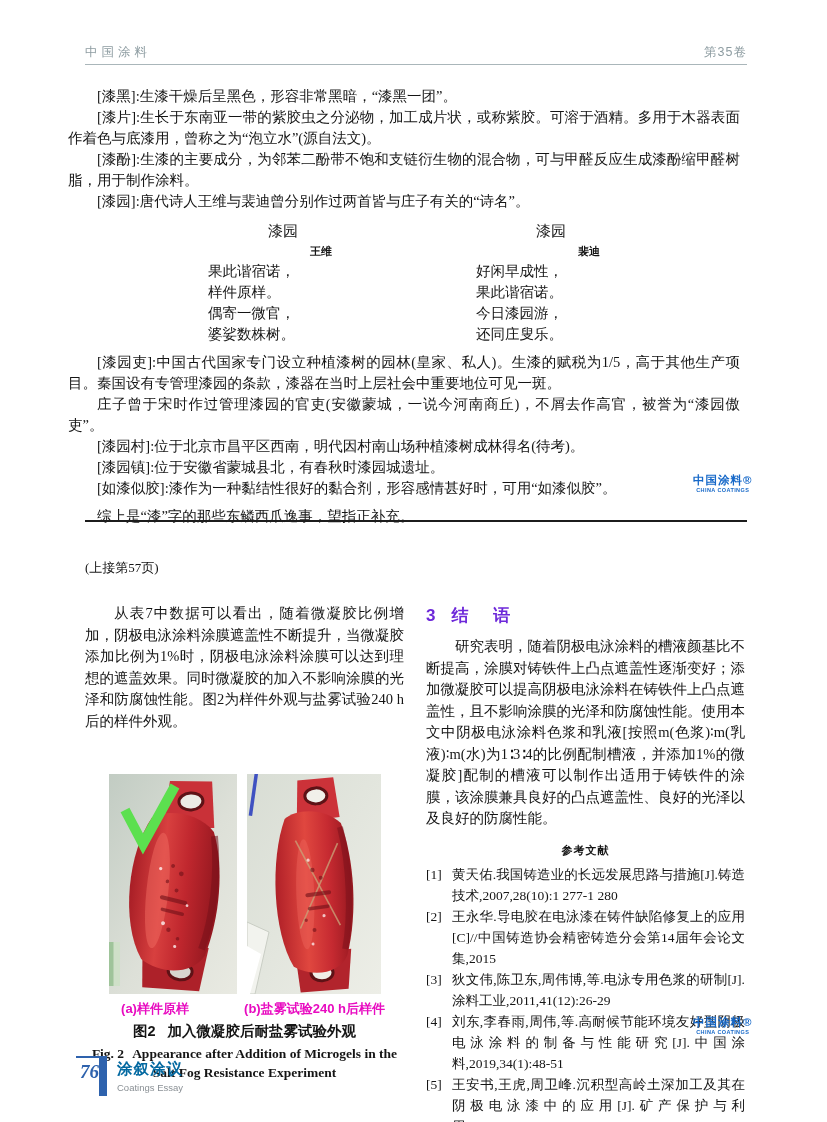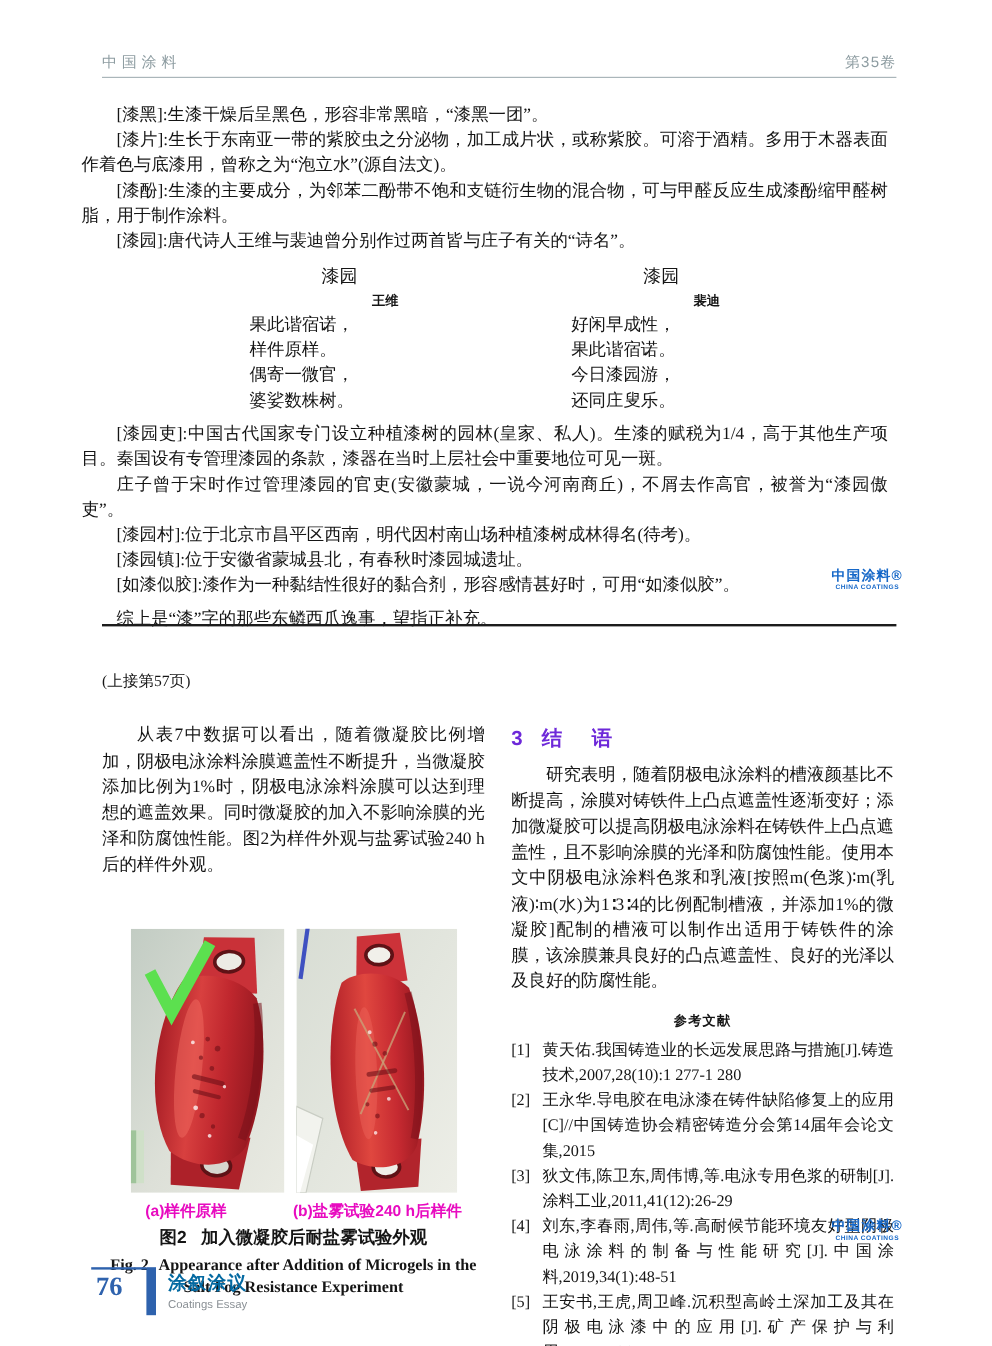--- a/index.html
+++ b/index.html
@@ -58,22 +58,22 @@
   .sec-head .sec-num { margin-right: 16px; }
   .sec-head .sec-title { letter-spacing: 10px; }
   .refs-head { text-align: center; font-weight: bold; font-size: 11px; font-family: "Liberation Sans", sans-serif; margin: 13px 0 6px; letter-spacing: 1px; }
   .ref { display: flex; font-size: 13.5px; line-height: 21px; }
   .ref-label { width: 26px; flex: none; }
   .ref-text { flex: 1; text-align: justify; }
   
   .footer { position: absolute; left: 76px; top: 1056px; display: flex; align-items: flex-start; }
   .flag { display: flex; align-items: flex-start; }
   .num76 {
-    color: #2e62ad; font-weight: bold; font-size: 22px;
-    border-top: 2px solid #2e62ad; padding: 1px 20px 0 4px; line-height: 26px;
+    color: #2e62ad; font-style: italic; font-weight: bold; font-size: 19px;
+    border-top: 2px solid #2e62ad; padding: 1px 0 0 4px; line-height: 26px;
   }
   .flagbar { width: 8px; height: 40px; background: #2e62ad; }
   .footer-col { padding: 3px 0 0 10px; font-family: "Liberation Sans", sans-serif; }
   .col-zh { font-weight: bold; font-size: 15.5px; color: #0369a1; letter-spacing: 1px; }
   .col-en { font-size: 9.5px; color: #8a9095; margin-top: 2px; }
 </style>
 </head>
 <body>
 
 <div class="page">
@@ -101,21 +101,21 @@
       <div class="poem">
         <div class="poem-title">漆园</div>
         <div class="poem-author">裴迪</div>
         <div class="poem-line">好闲早成性，</div>
         <div class="poem-line">果此谐宿诺。</div>
         <div class="poem-line">今日漆园游，</div>
         <div class="poem-line">还同庄叟乐。</div>
       </div>
     </div>
 
-    <p>[漆园吏]:中国古代国家专门设立种植漆树的园林(皇家、私人)。生漆的赋税为1/4，高于其他生产项目。秦国设有专管理漆园的条款，漆器在当时上层社会中重要地位可见一斑。</p>
+    <p>[漆园吏]:中国古代国家专门设立种植漆树的园林(皇家、私人)。生漆的赋税为1/5，高于其他生产项目。秦国设有专管理漆园的条款，漆器在当时上层社会中重要地位可见一斑。</p>
     <p>庄子曾于宋时作过管理漆园的官吏(安徽蒙城，一说今河南商丘)，不屑去作高官，被誉为“漆园傲吏”。</p>
     <p>[漆园村]:位于北京市昌平区西南，明代因村南山场种植漆树成林得名(待考)。</p>
     <p>[漆园镇]:位于安徽省蒙城县北，有春秋时漆园城遗址。</p>
     <p>[如漆似胶]:漆作为一种黏结性很好的黏合剂，形容感情甚好时，可用“如漆似胶”。</p>
     <p class="closing">综上是“漆”字的那些东鳞西爪逸事，望指正补充。</p>
   </div>
 
   <div class="brand-logo logo-top">
     <div class="logo-zh">中国涂料®</div>
     <div class="logo-en">CHINA COATINGS</div>

